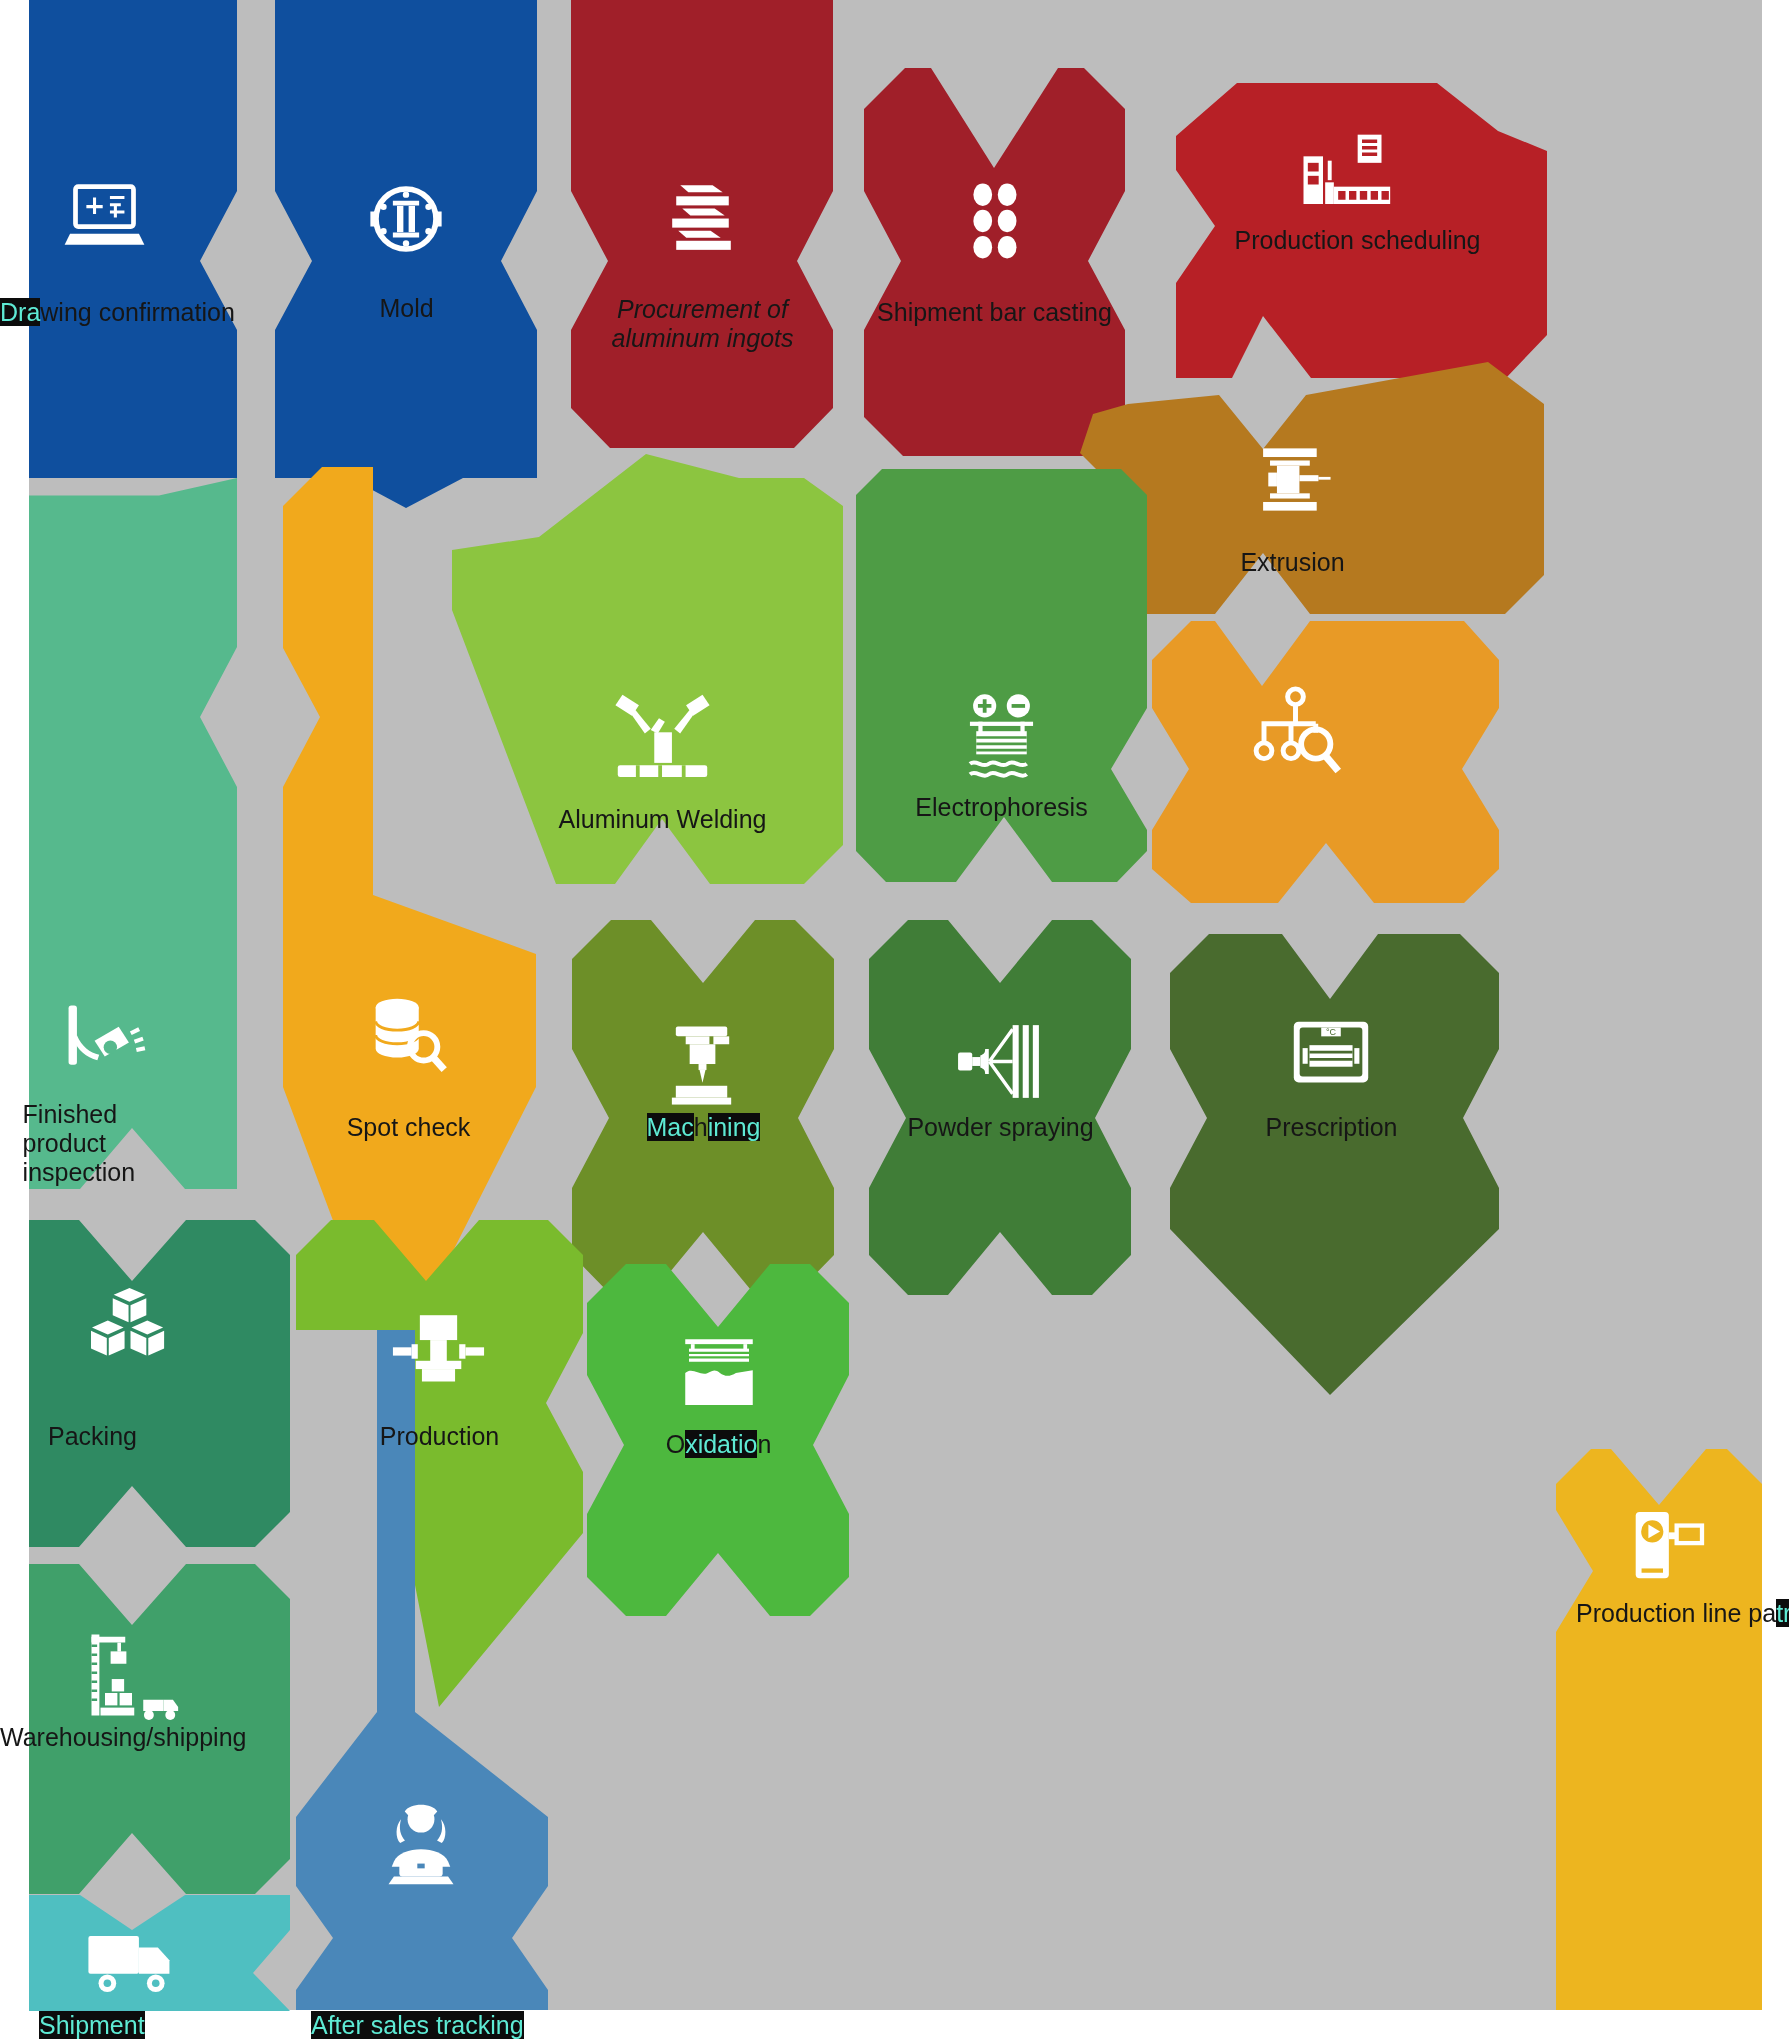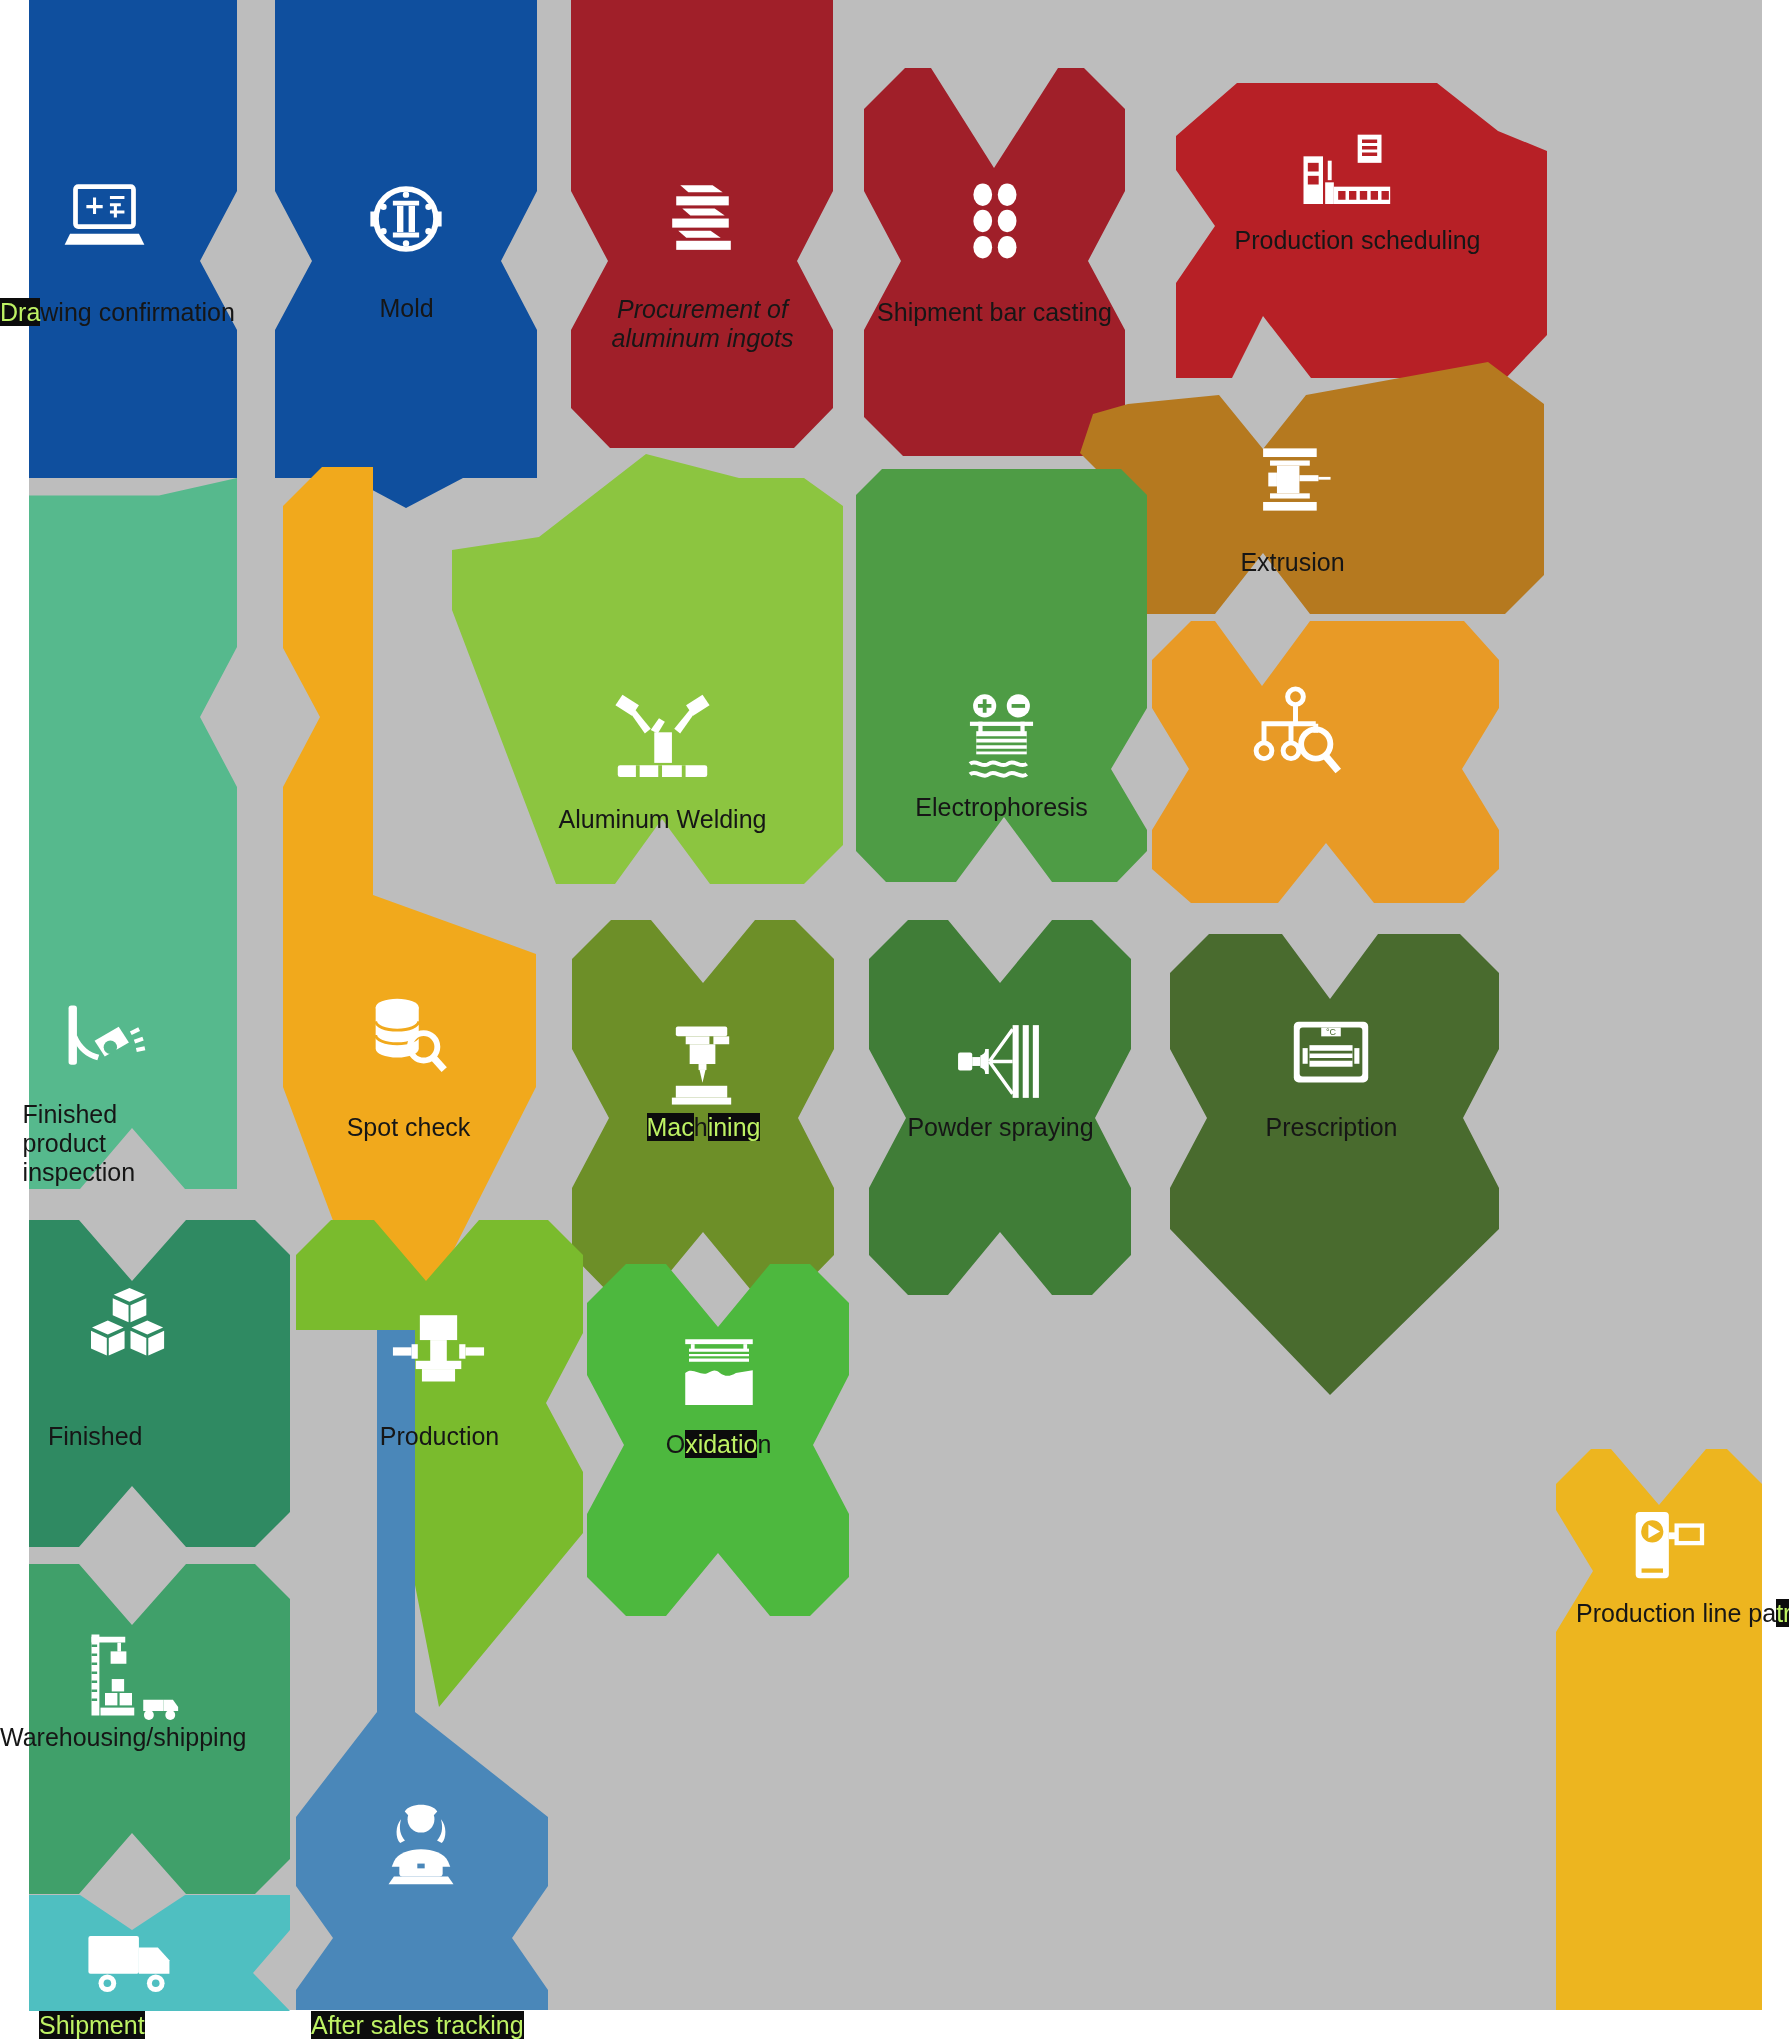--- a/index.html
+++ b/index.html
@@ -4,21 +4,21 @@
 <style>
   html,body{margin:0;padding:0;background:#fff;}
   #stage{position:relative;width:1789px;height:2042px;overflow:hidden;
          font-family:"Liberation Sans",sans-serif;background:#fff;}
   #graybg{position:absolute;left:29px;top:0;width:1733px;height:2010px;background:#BDBDBD;}
   .piece{position:absolute;}
   .icon{position:absolute;}
   .icon svg{display:block;width:100%;height:100%;}
   .label{position:absolute;font-size:25px;line-height:1.16;color:#161616;white-space:normal;}
   .label.c{text-align:center;}
-  .label .hl{background:#0C0C0C;color:#bef264;}
+  .label .hl{background:#0C0C0C;color:#5eead4;}
 </style>
 </head>
 <body>
 
 <div id="stage">
   <div id="graybg"></div>
 
   <div class="piece" style="left: 29px; top: 0px; width: 208px; height: 478px; clip-path: polygon(0px 0px, 208px 0px, 208px 191px, 171px 261px, 208px 330px, 208px 478px, 0px 478px); background: rgb(15, 79, 158);"></div>
   <div class="piece" style="left: 275px; top: 0px; width: 262px; height: 508px; clip-path: polygon(0px 0px, 262px 0px, 262px 191px, 226px 261px, 262px 330px, 262px 478px, 188px 478px, 131px 508px, 75px 478px, 0px 478px, 0px 330px, 37px 261px, 0px 191px); background: rgb(15, 79, 158);"></div>
   <div class="piece" style="left: 571px; top: 0px; width: 262px; height: 448px; clip-path: polygon(0px 0px, 262px 0px, 262px 191px, 226px 261px, 262px 330px, 262px 408px, 223px 448px, 39px 448px, 0px 408px, 0px 330px, 37px 261px, 0px 191px); background: rgb(160, 31, 41);"></div>
@@ -331,21 +331,21 @@
   <div class="label c" style="left:873px;top:298px;width:243px;"><span>Shipment bar casting</span></div>
   <div class="label c" style="left:1227px;top:226px;width:261px;"><span>Production scheduling</span></div>
   <div class="label c" style="left:1188px;top:548px;width:209px;"><span>Extrusion</span></div>
   <div class="label c" style="left:541px;top:805px;width:243px;"><span>Aluminum Welding</span></div>
   <div class="label c" style="left:897px;top:793px;width:209px;text-align:center;"><span>Electrophoresis</span></div>
   <div class="label" style="left:22.6px;top:1100px;width:174px;"><span>Finished product inspection</span></div>
   <div class="label c" style="left:304px;top:1113px;width:209px;"><span>Spot check</span></div>
   <div class="label c" style="left:599px;top:1113px;width:209px;"><span class="hl">Mac</span><span>h</span><span class="hl">ining</span></div>
   <div class="label c" style="left:896px;top:1113px;width:209px;"><span>Powder spraying</span></div>
   <div class="label c" style="left:1227px;top:1113px;width:209px;"><span>Prescription</span></div>
-  <div class="label" style="left:48px;top:1422px;width:174px;"><span>Finished</span></div>
+  <div class="label" style="left:48px;top:1422px;width:174px;"><span>Packing</span></div>
   <div class="label c" style="left:335px;top:1422px;width:209px;"><span>Production</span></div>
   <div class="label c" style="left:614px;top:1430px;width:209px;"><span>O</span><span class="hl">xidatio</span><span>n</span></div>
   <div class="label" style="left:0;top:1723px;width:287px;"><span>Warehousing/shipping</span></div>
   <div class="label" style="left:39px;top:2011px;width:191px;"><span class="hl">Shipment</span></div>
   <div class="label" style="left:311px;top:2011px;width:287px;"><span class="hl">After sales tracking</span></div>
   <div class="label" style="left:1576px;top:1599px;width:226px;white-space:nowrap;"><span>Production line pa</span><span class="hl">trol</span></div>
 </div>
 
 
 </body></html>

